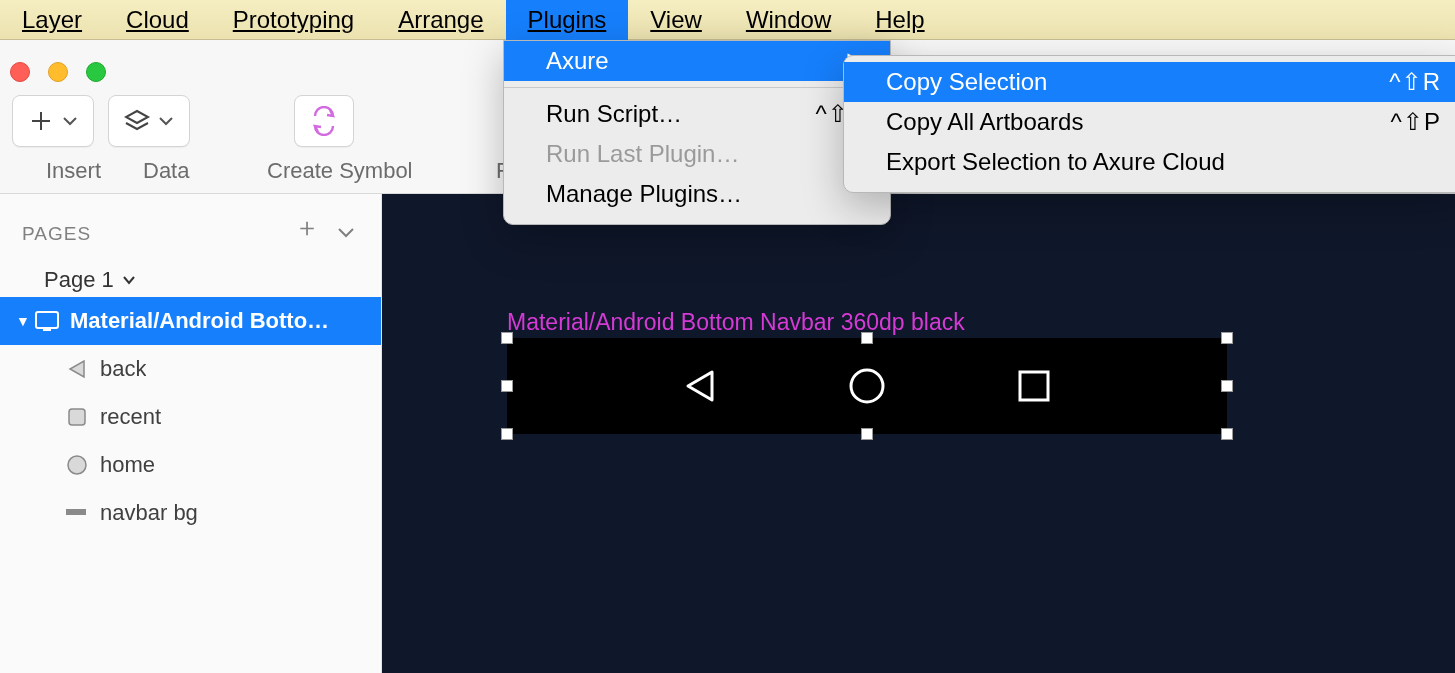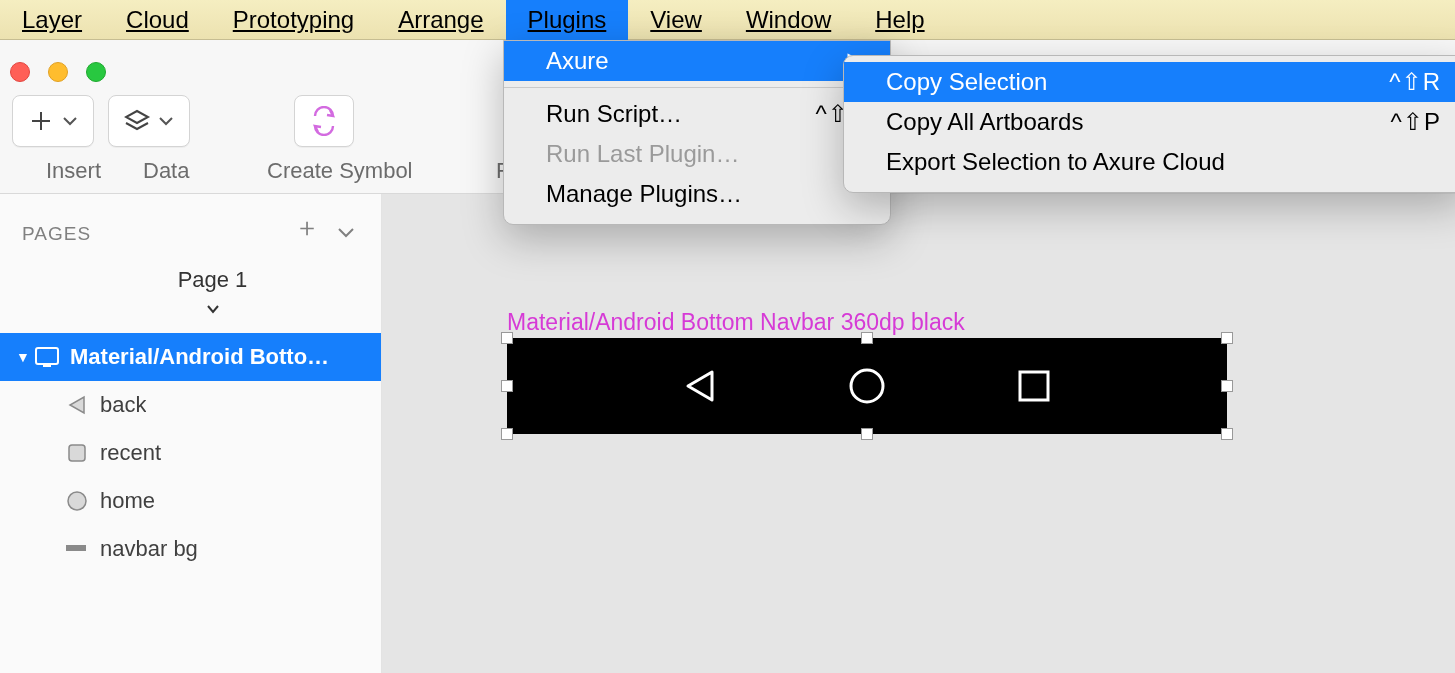--- a/index.html
+++ b/index.html
@@ -120,27 +120,26 @@
     align-items: flex-end;
     padding: 16px 18px 12px 22px;
     color: #808080;
     letter-spacing: 1px;
     font-size: 19px;
     font-weight: 400;
   }
   .pages-head .spacer { flex:1; }
   .pages-head .icon { color:#808080; font-size: 26px; padding: 0 8px; cursor:default;}
   .page-row {
-    padding: 10px 0 16px 44px;
+    padding: 10px 0 4px 44px;
     font-size: 22px;
     color: #333;
     display:flex;
     align-items:center;
     gap:8px;
-    flex-direction:column;
   }
   .page-row .chev { font-size:14px;}
   .layer-row {
     display: flex;
     align-items: center;
     height: 48px;
     padding-left: 14px;
     font-size: 22px;
     color: #404040;
   }
@@ -159,21 +158,21 @@
     width: 30px; height: 30px;
     margin: 0 8px 0 0;
     display:flex; align-items:center; justify-content:center;
   }
   .layer-row.child { padding-left: 62px; }
   .layer-row .label { white-space: nowrap; overflow:hidden; text-overflow:ellipsis; max-width: 280px;}
 
   
   .canvas {
     flex: 1;
-    background: #e5e5e5;
+    background: #0f172a;
     position: relative;
   }
   .artboard-label {
     position: absolute;
     top: 115px;
     left: 125px;
     color: #d63ad6;
     font-size: 23px;
     font-weight: 500;
   }

